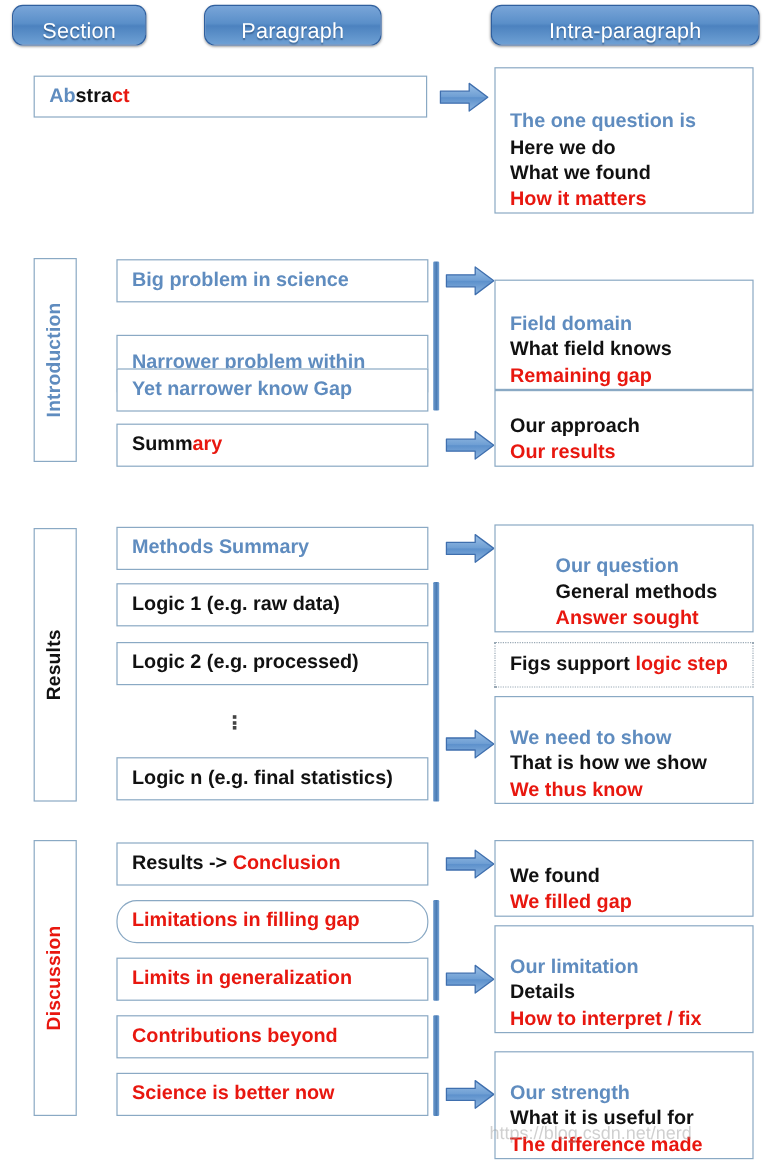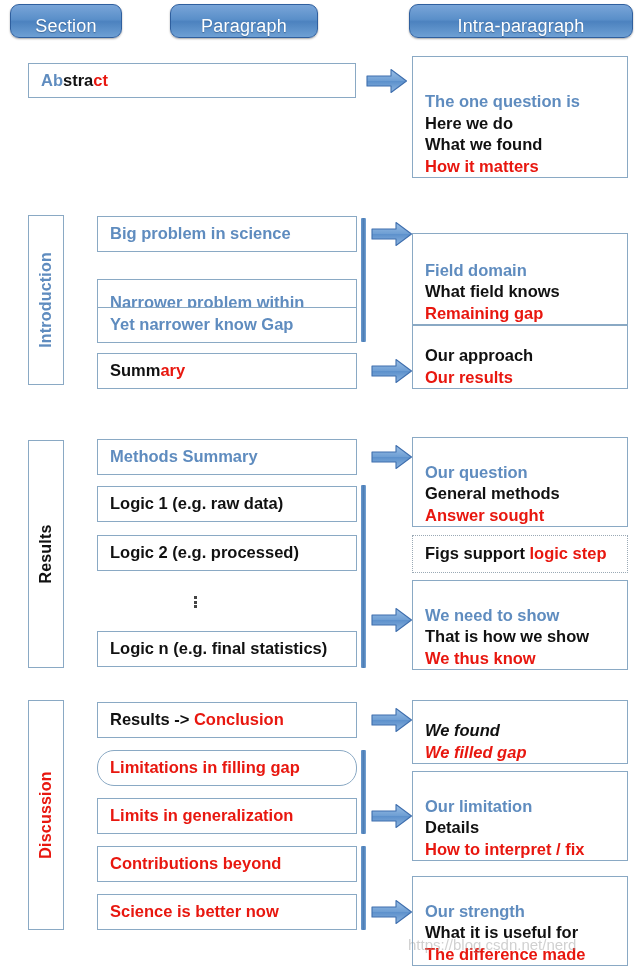--- a/index.html
+++ b/index.html
@@ -228,21 +228,21 @@
     <svg width="42" height="26" viewBox="0 0 42 26">
       <path d="M1 8 L25 8 L25 1.5 L40.5 13 L25 24.5 L25 18 L1 18 Z" fill="url(#ag1)" stroke="#3f6fae" stroke-width="1.1" stroke-linejoin="round"></path>
     </svg>
   </div>
   <div class="arrow" style="left:371px;top:607px;">
     <svg width="42" height="26" viewBox="0 0 42 26">
       <path d="M1 8 L25 8 L25 1.5 L40.5 13 L25 24.5 L25 18 L1 18 Z" fill="url(#ag1)" stroke="#3f6fae" stroke-width="1.1" stroke-linejoin="round"></path>
     </svg>
   </div>
 
-  <div class="box multi" style="left:412px;top:437px;width:216px;height:90px;">
+  <div class="box multi" style="left:412px;top:437px;width:216px;height:90px;padding-left:38px;">
     <div class="box-inner">
       <span class="ln blue">Our question</span>
       <span class="ln black">General methods</span>
       <span class="ln red">Answer sought</span>
     </div>
   </div>
 
   <div class="box dotted" style="left:412px;top:535px;width:216px;height:38px;">
     <div class="box-inner">
       <span class="ln">
@@ -303,21 +303,21 @@
     <svg width="42" height="26" viewBox="0 0 42 26">
       <path d="M1 8 L25 8 L25 1.5 L40.5 13 L25 24.5 L25 18 L1 18 Z" fill="url(#ag1)" stroke="#3f6fae" stroke-width="1.1" stroke-linejoin="round"></path>
     </svg>
   </div>
   <div class="arrow" style="left:371px;top:899px;">
     <svg width="42" height="26" viewBox="0 0 42 26">
       <path d="M1 8 L25 8 L25 1.5 L40.5 13 L25 24.5 L25 18 L1 18 Z" fill="url(#ag1)" stroke="#3f6fae" stroke-width="1.1" stroke-linejoin="round"></path>
     </svg>
   </div>
 
-  <div class="box multi" style="left:412px;top:700px;width:216px;height:64px;font-style:italic;">
+  <div class="box multi" style="left:412px;top:700px;width:216px;height:64px;">
     <div class="box-inner">
       <span class="ln black">We found</span>
       <span class="ln red">We filled gap</span>
     </div>
   </div>
   <div class="box multi" style="left:412px;top:771px;width:216px;height:90px;">
     <div class="box-inner">
       <span class="ln blue">Our limitation</span>
       <span class="ln black">Details</span>
       <span class="ln red">How to interpret / fix</span>

